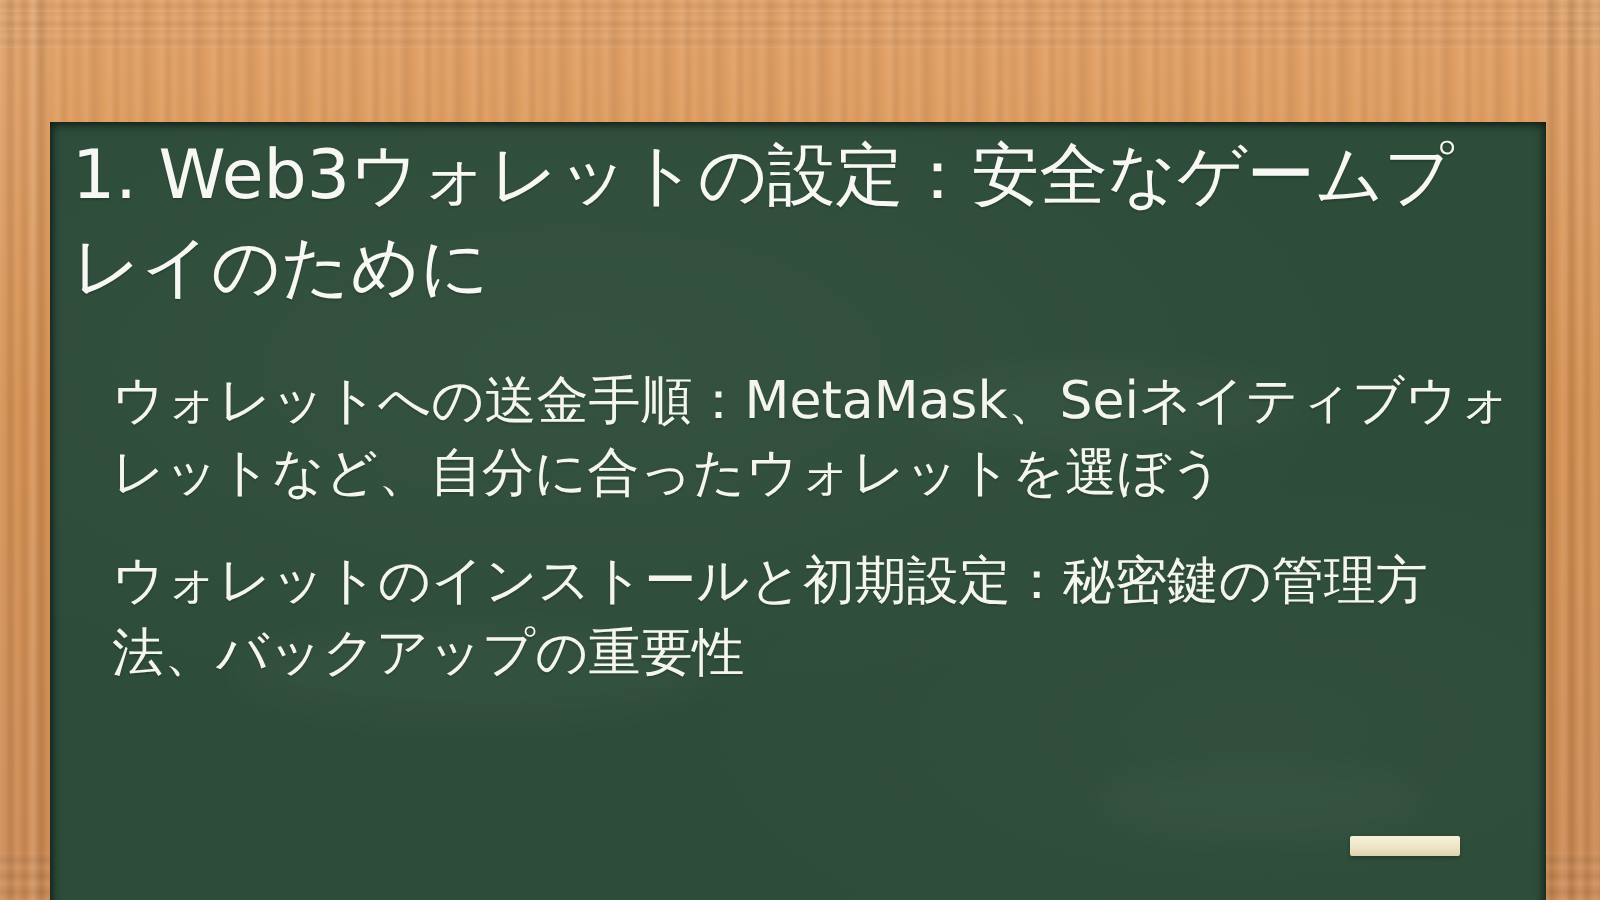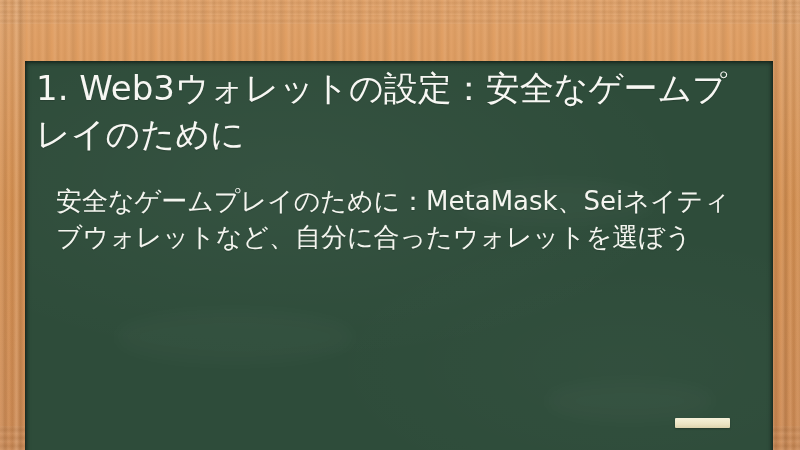--- a/index.html
+++ b/index.html
@@ -191,20 +191,21 @@
     <div class="board-inner">
       <div class="smudge s1"></div>
       <div class="smudge s2"></div>
       <div class="smudge s3"></div>
     </div>
 
     <div class="content">
       <div class="title">1. Web3ウォレットの設定：安全なゲームプレイのために</div>
 
       <div class="bullets">
-        <p class="bullet">安全なゲームプレイのために：MetaMask、Seiネイティブウォレットなど、自分に合ったウォレットを選ぼう</p>
+        <p class="bullet">ウォレットへの送金手順：MetaMask、Seiネイティブウォレットなど、自分に合ったウォレットを選ぼう</p>
+        <p class="bullet">ウォレットのインストールと初期設定：秘密鍵の管理方法、バックアップの重要性</p>
       </div>
     </div>
   </div>
 
   <div class="chalk"></div>
 
 </div>
 
 </body></html>

